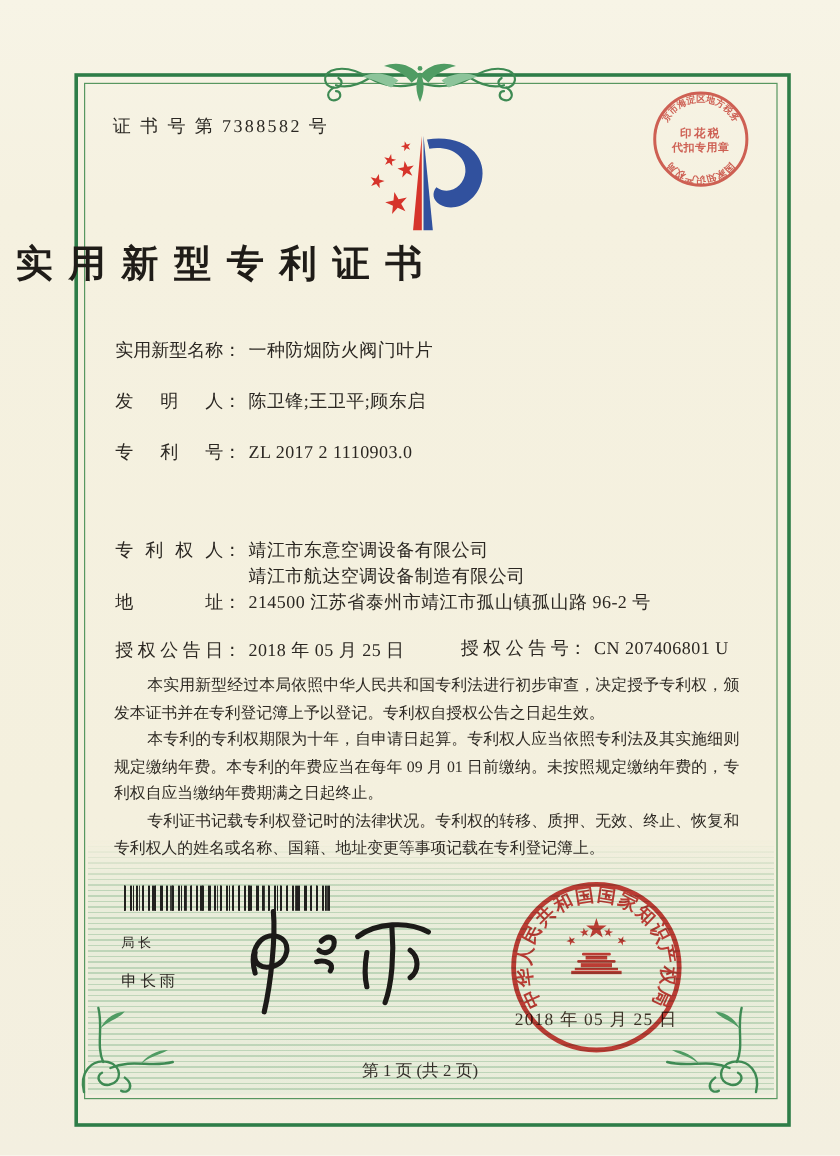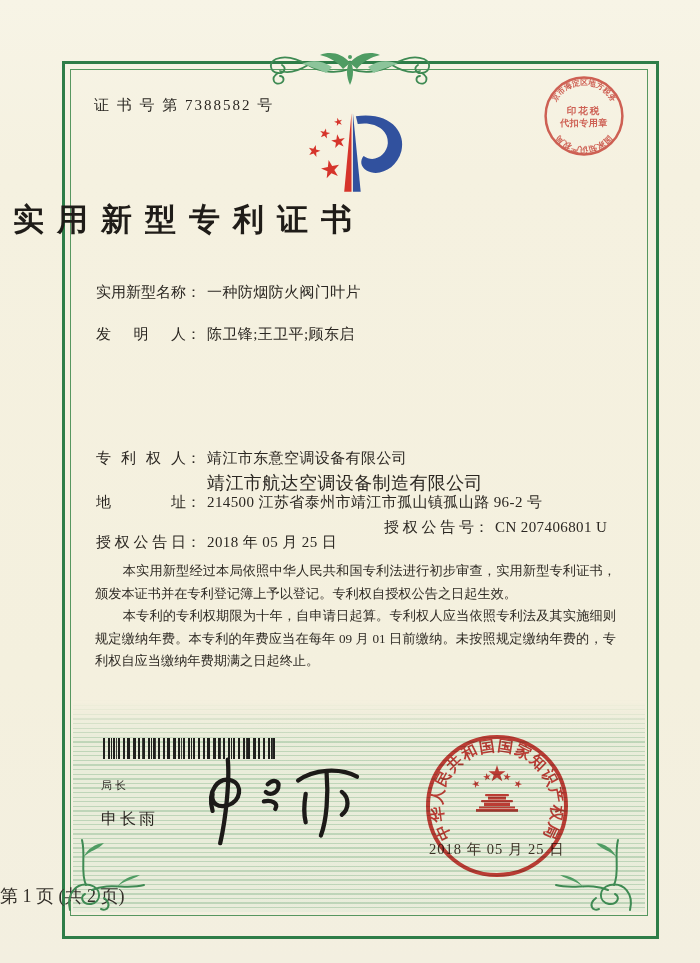--- a/index.html
+++ b/index.html
@@ -24,29 +24,29 @@
             mask-image:linear-gradient(180deg,transparent 0,#000 42px);
   }
   
   .certno{position:absolute;left:94px;top:96px;font-size:15px;letter-spacing:2px;color:#2b2823;}
   .title{position:absolute;left:0;top:199px;width:700px;
     font-size:31px;font-weight:bold;letter-spacing:13px;padding-left:13px;box-sizing:border-box;color:#1f1c18;}
   .row{position:absolute;left:96px;font-size:15px;white-space:nowrap;color:#2b2722;}
   .jl{display:inline-block;width:90px;text-align:justify;text-align-last:justify;vertical-align:bottom;}
   .cl{display:inline-block;margin-right:6px;}
   .val{letter-spacing:.4px;}
-  .val2{position:absolute;left:207px;font-size:18px;letter-spacing:.4px;color:#2b2722;white-space:nowrap;}
+  .val2{position:absolute;left:207px;font-size:15px;letter-spacing:.4px;color:#2b2722;white-space:nowrap;}
   .grant-right{left:384px;}
   .paras{position:absolute;left:95px;top:560px;width:521px;font-size:13.2px;line-height:22.6px;
     text-align:justify;color:#2e2a24;}
   .paras p{margin:0;text-indent:2.1em;}
-  .footer{position:absolute;left:0;top:884px;width:700px;text-align:left;font-size:18px;color:#34302a;}
+  .footer{position:absolute;left:0;top:884px;width:700px;text-align:center;font-size:14px;color:#34302a;}
   
   .sig-role{position:absolute;left:101px;top:778px;font-size:11px;letter-spacing:3px;color:#2b2722;}
-  .sig-name{position:absolute;left:101px;top:809px;font-size:16px;letter-spacing:3px;color:#2b2722;}
+  .sig-name{position:absolute;left:101px;top:809px;font-size:13px;letter-spacing:3px;color:#2b2722;}
   .sig-svg{position:absolute;left:186px;top:752px;z-index:3;}
   
   .barcode{position:absolute;left:103px;top:738px;width:172px;height:21px;z-index:2;
     background:
       repeating-linear-gradient(90deg,#20201e 0 2px,transparent 2px 5px),
       repeating-linear-gradient(90deg,#20201e 0 1px,transparent 1px 8px),
       repeating-linear-gradient(90deg,rgba(32,32,30,.85) 0 1px,transparent 1px 13px);}
   
   .seal-date{position:absolute;left:429px;top:840px;font-size:14.5px;letter-spacing:1px;
     color:#3c3226;z-index:1;white-space:nowrap;}
@@ -122,38 +122,42 @@
   </svg>
 
   <div class="title">实用新型专利证书</div>
 
   <div class="row" style="top:283px">
     <span class="jl">实用新型名称</span><span class="cl">：</span><span class="val">一种防烟防火阀门叶片</span>
   </div>
   <div class="row" style="top:325px">
     <span class="jl">发明人</span><span class="cl">：</span><span class="val">陈卫锋;王卫平;顾东启</span>
   </div>
+  <div class="row" style="top:368px">
+    <span class="jl">专利号</span><span class="cl">：</span><span class="val">ZL 2017 2 1110903.0</span>
+  </div>
   <div class="row" style="top:449px">
     <span class="jl">专利权人</span><span class="cl">：</span><span class="val">靖江市东意空调设备有限公司</span>
   </div>
   <div class="val2" style="top:471px">靖江市航达空调设备制造有限公司</div>
   <div class="row" style="top:493px">
     <span class="jl">地址</span><span class="cl">：</span><span class="val">214500 江苏省泰州市靖江市孤山镇孤山路 96-2 号</span>
   </div>
 
   <div class="row" style="top:533px">
     <span class="jl">授权公告日</span><span class="cl">：</span><span class="val">2018 年 05 月 25 日</span>
   </div>
-  <div class="row grant-right" style="top:518px">
+  <div class="row grant-right" style="top:531px">
     <span class="jl">授权公告号</span><span class="cl">：</span><span class="val">CN 207406801 U</span>
   </div>
 
   <div class="paras">
-    <p>本实用新型经过本局依照中华人民共和国专利法进行初步审查，实用新型专利证书，颁发本证书并在专利登记簿上予以登记。专利权自授权公告之日起生效。</p>
+    <p>本实用新型经过本局依照中华人民共和国专利法进行初步审查，决定授予专利权，颁发本证书并在专利登记簿上予以登记。专利权自授权公告之日起生效。</p>
     <p>本专利的专利权期限为十年，自申请日起算。专利权人应当依照专利法及其实施细则规定缴纳年费。本专利的年费应当在每年 09 月 01 日前缴纳。未按照规定缴纳年费的，专利权自应当缴纳年费期满之日起终止。</p>
+    <p>专利证书记载专利权登记时的法律状况。专利权的转移、质押、无效、终止、恢复和专利权人的姓名或名称、国籍、地址变更等事项记载在专利登记簿上。</p>
   </div>
 
   <div class="barcode"></div>
 
   <div class="sig-role">局长</div>
   <div class="sig-name">申长雨</div>
   <svg class="sig-svg" width="190" height="95" viewBox="0 0 200 100">
     <g stroke="#1c1a18" stroke-width="4.5" fill="none" stroke-linecap="round">
       <path d="M28,62 C22,40 34,26 48,30 C60,34 58,52 44,56 C34,59 26,54 28,44"></path>
       <path d="M44,8 C46,30 42,70 36,96"></path>

